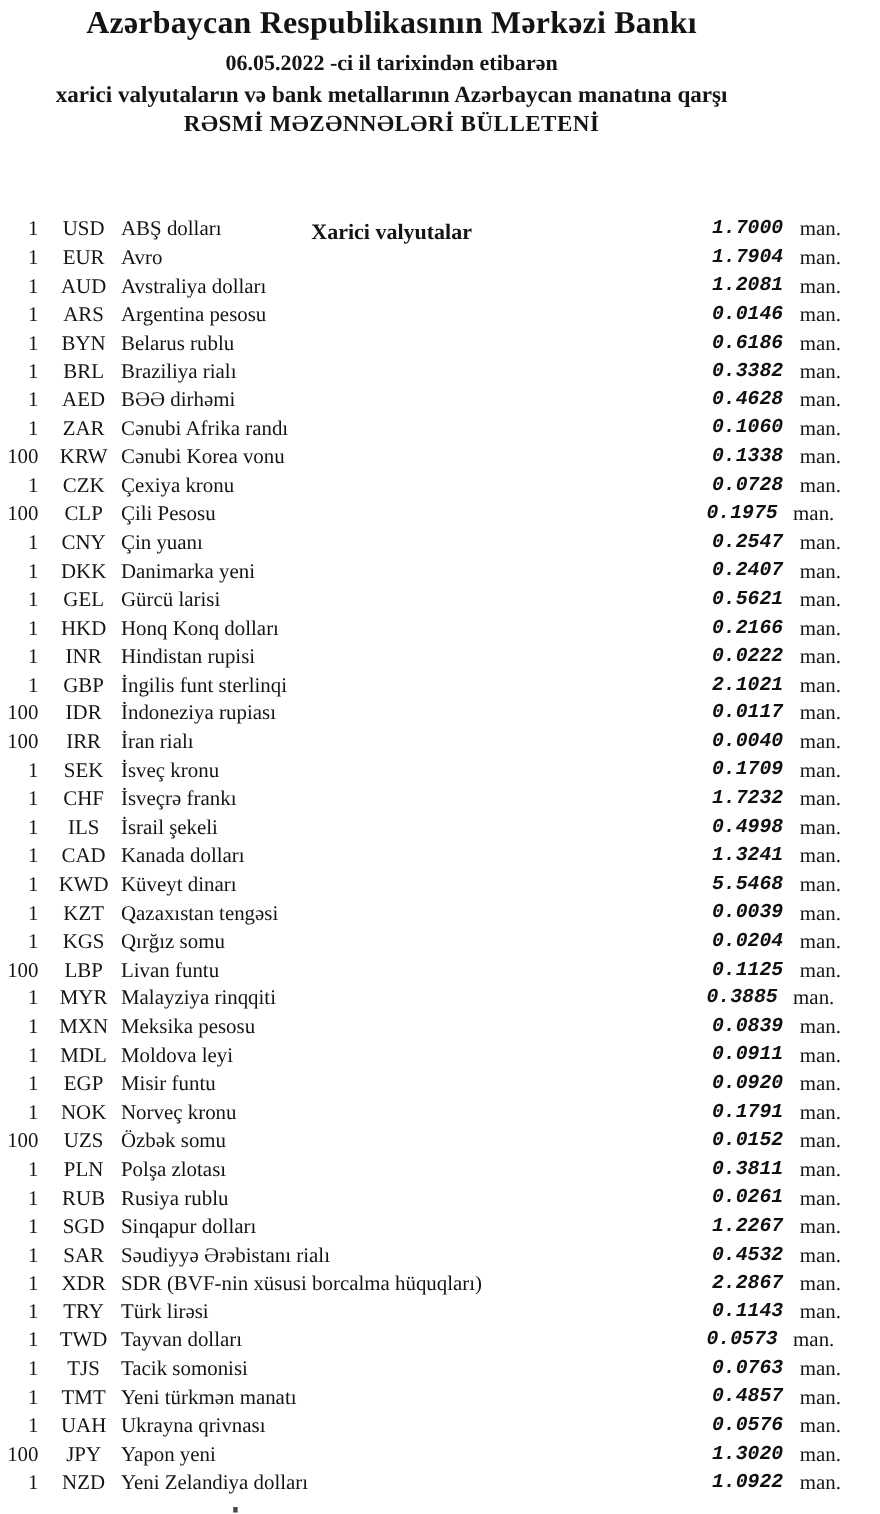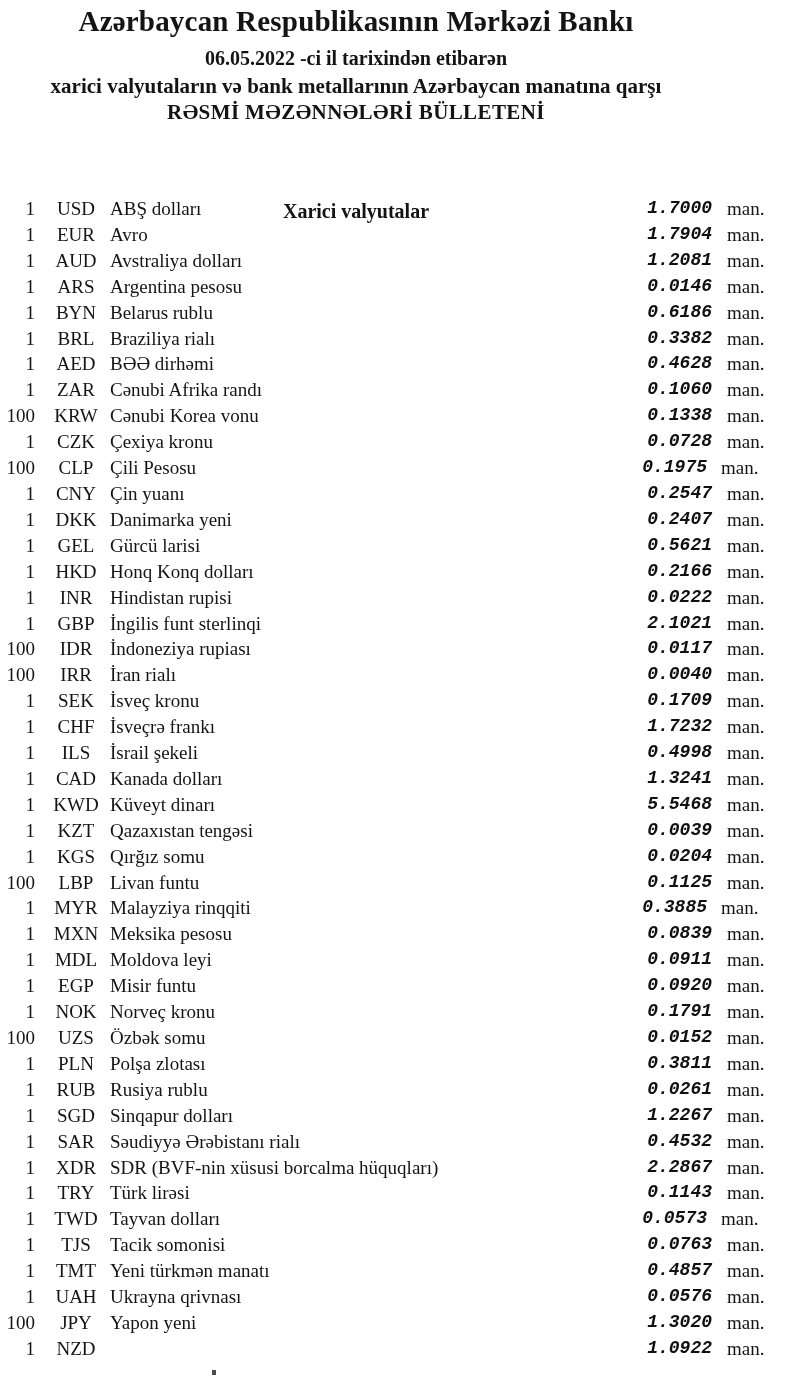--- a/index.html
+++ b/index.html
@@ -346,18 +346,19 @@
     <div class="row">
     <span class="qty">100</span>
     <span class="code">JPY</span>
     <span class="name">Yapon yeni</span>
     <span class="rate">1.3020</span>
     <span class="unit">man.</span>
   </div>
     <div class="row">
     <span class="qty">1</span>
     <span class="code">NZD</span>
+    <span class="name">Yeni Zelandiya dolları</span>
     <span class="rate">1.0922</span>
     <span class="unit">man.</span>
   </div>
   </div>
 
 <div class="speck"></div>
 
 </body></html>

